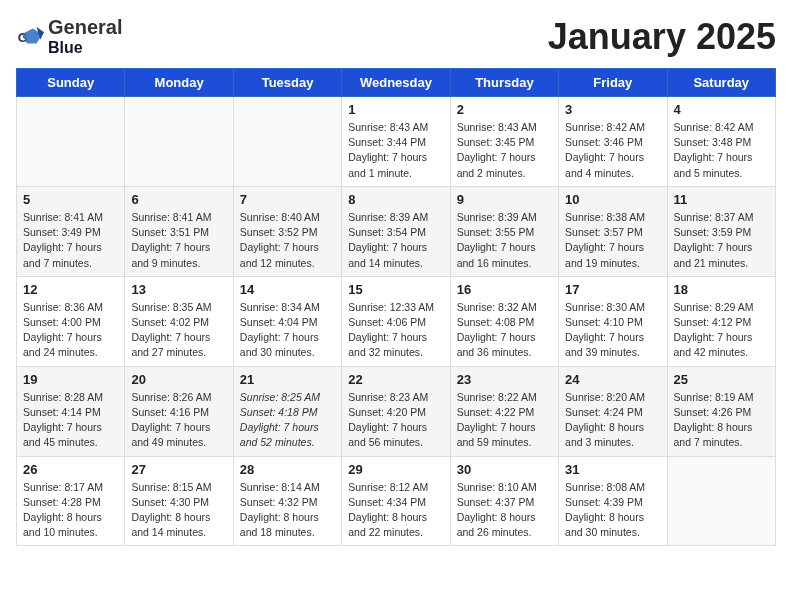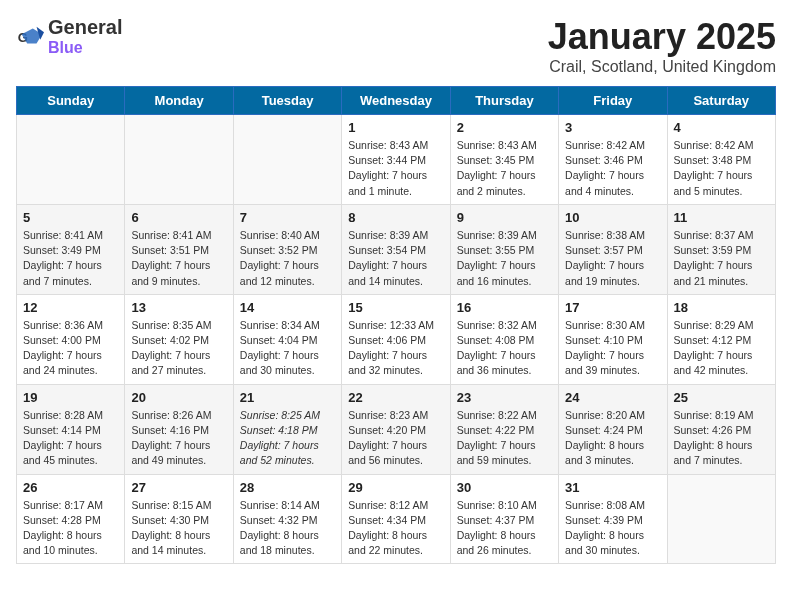--- a/index.html
+++ b/index.html
@@ -37,21 +37,21 @@
       font-size: 16px;
       font-weight: normal;
       color: #444;
     }
     .calendar {
       width: 100%;
       border-collapse: collapse;
       border: 1px solid #ccc;
     }
     .calendar th {
-      background-color: #0369a1;
+      background-color: #1d4ed8;
       color: #fff;
       text-align: center;
       padding: 6px 4px;
       font-size: 13px;
       border: 1px solid #2a6bbf;
     }
     .calendar td {
       vertical-align: top;
       padding: 5px 6px;
       font-size: 10.5px;
@@ -82,26 +82,25 @@
 
 <div class="header">
   <div class="logo">
     <svg class="logo-icon" viewBox="0 0 30 30">
       <text x="2" y="20" font-size="14" font-weight="bold" fill="#333">G</text>
       <polygon points="18,6 28,12 22,22 12,22 6,12" fill="#2a6bbf" opacity="0.85"></polygon>
       <polygon points="22,4 30,10 26,18" fill="#1a4fa0"></polygon>
     </svg>
     <div>
       <span style="font-size:20px;font-weight:bold;color:#333;">General</span><br>
-      <span style="font-size:16px;font-weight:bold;color:#8b5cf6;">Blue</span>
+      <span style="font-size:16px;font-weight:bold;color:#0f172a;">Blue</span>
     </div>
   </div>
   <div class="title-block">
     <h1>January 2025</h1>
-    <h2>Crail, Scotland, United Kingdom</h2>
   </div>
 </div>
 
 <table class="calendar">
   <thead>
     <tr>
     <th>Sunday</th>
         <th>Monday</th>
         <th>Tuesday</th>
         <th>Wednesday</th>

